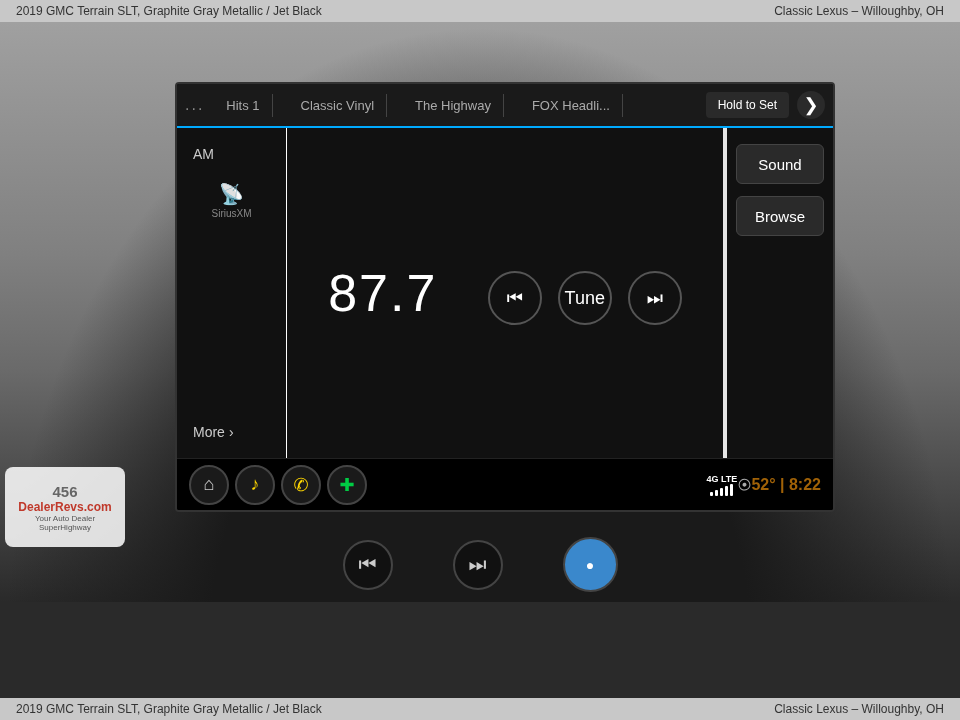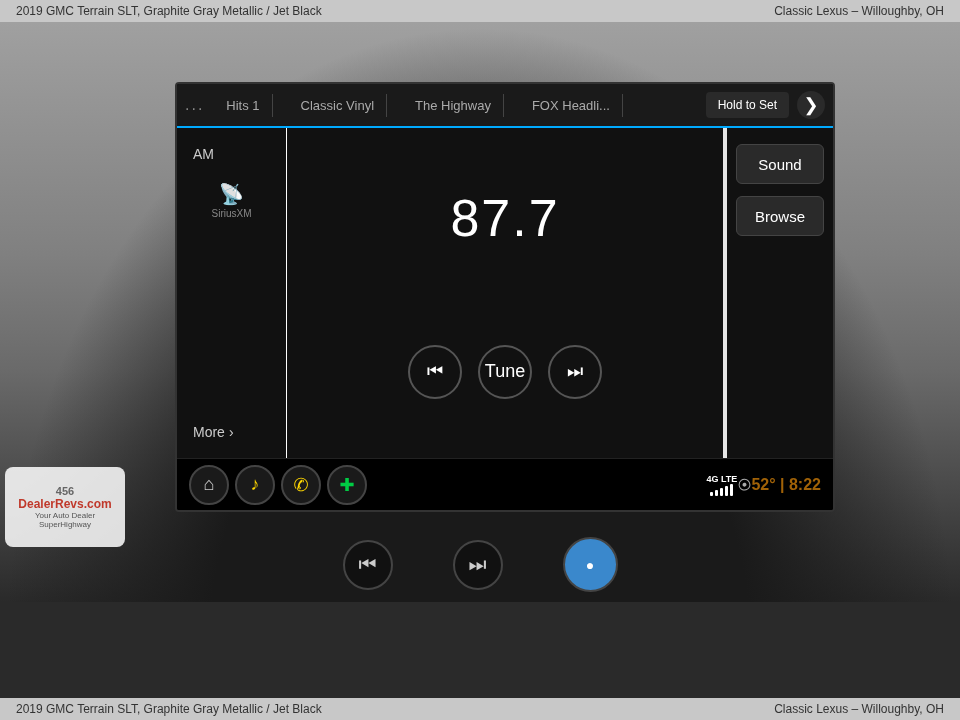--- a/index.html
+++ b/index.html
@@ -169,21 +169,20 @@
       align-items: center;
       gap: 4px;
       padding: 6px 8px;
       margin-top: auto;
     }
 
     
     .center-content {
       flex: 1;
       display: flex;
-      flex-direction: column;
       align-items: center;
       justify-content: space-around;
       padding: 16px;
     }
 
     .freq-display {
       font-size: 52px;
       font-weight: 300;
       color: #fff;
       letter-spacing: 2px;
@@ -452,21 +451,21 @@
           <span>52°</span>
           <span>|</span>
           <span>8:22</span>
         </span>
       </div>
     </div>
 
   </div>
 
   <div class="watermark-box">
-    <span style="color:#666; font-size:11px; font-weight:bold;">456</span>
+    <span style="color:#666; font-size:15px; font-weight:bold;">456</span>
     <span style="color:#c0392b; font-size:12px; font-weight:bold;">DealerRevs.com</span>
     <span style="color:#555; font-size:8px; text-align:center;">Your Auto Dealer SuperHighway</span>
   </div>
 
   <div style="position:absolute; bottom:10px; left:0; right:0; display:flex; justify-content:center; gap:60px; align-items:center;">
     <div class="phys-btn">
       <span>⏮</span>
     </div>
     <div class="phys-btn">
       <span>⏭</span>

